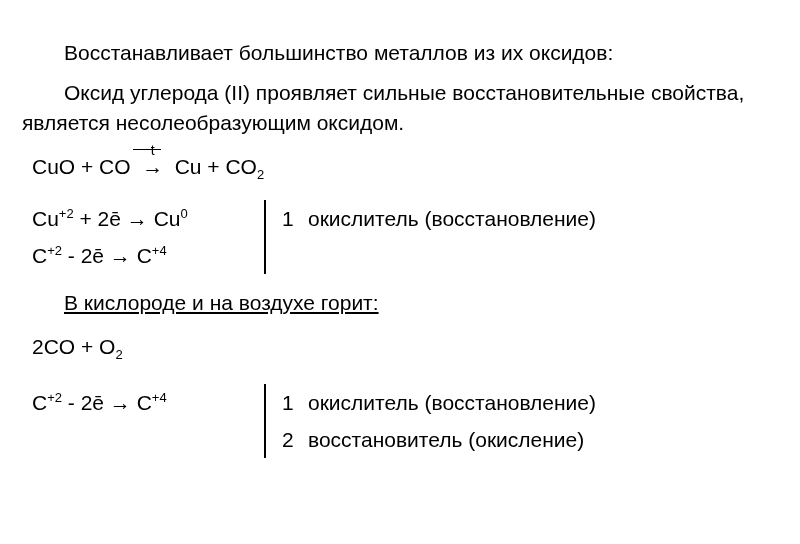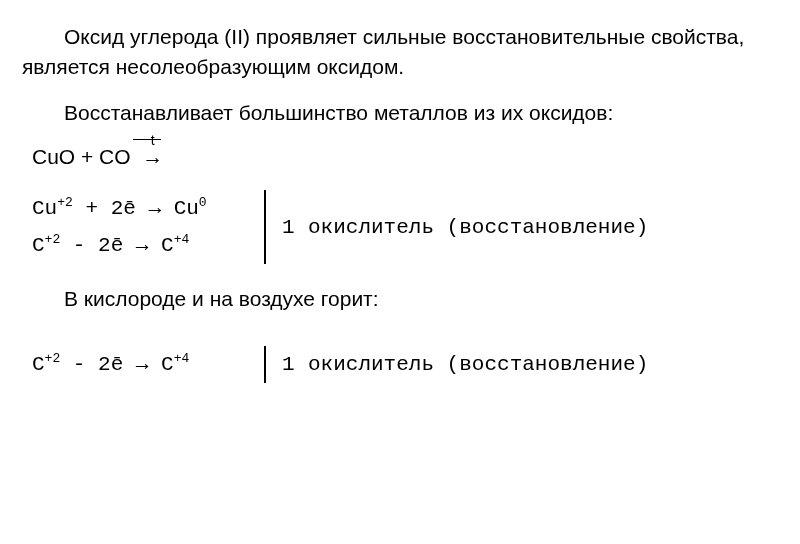--- a/index.html
+++ b/index.html
@@ -72,22 +72,21 @@
   .arrow-t .bar {
     position: absolute;
     top: -1px;
     left: 2px;
     width: 28px;
     height: 1px;
     background: #000;
   }
   .halfcol {
     display: flex;
-    align-items: center;
-    font-family: Liberation Mono, monospace;
+    align-items: flex-start;
   }
   .left-terms {
     width: 232px;
     flex: 0 0 232px;
   }
   .divider {
     width: 2px;
     background: #000;
     align-self: stretch;
     margin-right: 16px;
@@ -102,62 +101,65 @@
     white-space: nowrap;
   }
   .spacer-a { height: 14px; }
   .spacer-b { height: 18px; }
 </style>
 </head>
 <body>
 
 <div class="page">
 
+  <p class="para para-2">Восстанавливает большинство металлов из их оксидов:</p>
+
   <p class="para">Оксид углерода (II) проявляет сильные восстановительные свойства, является несолеобразующим оксидом.</p>
-
-  <p class="para para-2">Восстанавливает большинство металлов из их оксидов:</p>
 
   <div class="eq-block">
 
     <div class="eq-line eq-main">
       <span>CuO + CO</span>
       <span class="arrow-t">
         <span class="t-label">t</span>
         <span class="bar"></span>
         <span>→</span>
       </span>
+      <span><span>Cu + CO</span><sub>2</sub></span>
     </div>
 
     <div class="spacer-a"></div>
 
     <div class="halfcol">
       <div class="left-terms">
         <div class="row"><span>Cu</span><sup>+2</sup><span> + 2ē → Cu</span><sup>0</sup></div>
         <div class="row"><span>C</span><sup>+2</sup><span> - 2ē → C</span><sup>+4</sup></div>
       </div>
       <div class="divider"></div>
       <div>
         <div class="row"><span class="coef" style="display:inline-block;">1</span><span>окислитель (восстановление)</span></div>
       </div>
     </div>
   </div>
 
-  <p class="para para-2" style="margin-top:20px;">В кислороде и на воздухе горит:</p>
+  <p class="para para-2" style="margin-top:14px;text-decoration:underline;">В кислороде и на воздухе горит:</p>
 
   <div class="eq-block">
 
     <div class="eq-line eq-main">
+      <span><span>2CO + O</span><sub>2</sub></span>
     </div>
 
     <div class="spacer-b"></div>
 
     <div class="halfcol">
       <div class="left-terms">
         <div class="row"><span>C</span><sup>+2</sup><span> - 2ē → C</span><sup>+4</sup></div>
       </div>
       <div class="divider"></div>
       <div>
         <div class="row"><span class="coef" style="display:inline-block;">1</span><span>окислитель (восстановление)</span></div>
+        <div class="row"><span class="coef" style="display:inline-block;">2</span><span>восстановитель (окисление)</span></div>
       </div>
     </div>
   </div>
 
 </div>
 
 </body></html>

